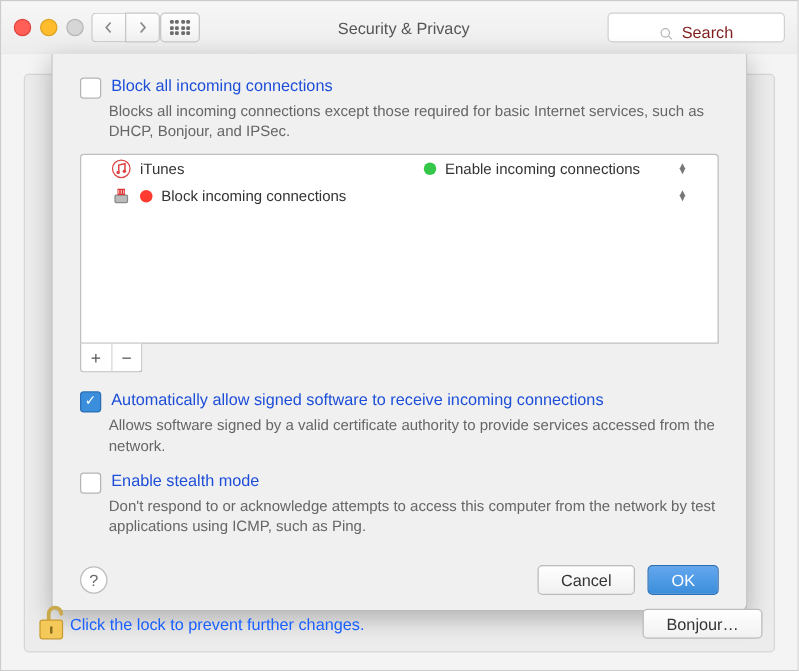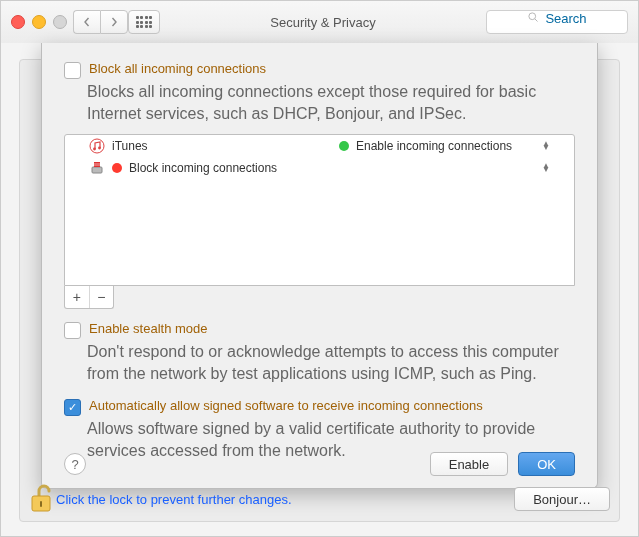--- a/index.html
+++ b/index.html
@@ -12,34 +12,34 @@
   .light.yellow{background:#ffbd2e;border:0.5px solid #dea123}
   .light.green{background:#d6d6d6;border:0.5px solid #b5b5b5}
   .nav-group{display:flex}
   .nav-btn{width:26px;height:22px;background:linear-gradient(#fefefe,#f1f1f1);border:1px solid #c7c7c7;display:flex;align-items:center;justify-content:center;color:#8a8a8a;font-size:12px}
   .nav-btn.left{border-radius:4px 0 0 4px;border-right:none}
   .nav-btn.right{border-radius:0 4px 4px 0}
   .grid-btn{width:30px;height:22px;background:linear-gradient(#fefefe,#f1f1f1);border:1px solid #c7c7c7;border-radius:4px;display:flex;align-items:center;justify-content:center}
   .grid-dots{display:grid;grid-template-columns:repeat(4,3px);grid-template-rows:repeat(3,3px);gap:1.5px}
   .grid-dots span{width:3px;height:3px;background:#6b6b6b;border-radius:1px}
   .title{flex:1;text-align:center;font-size:13px;color:#555}
-  .search{width:140px;height:22px;border:1px solid #d0d0d0;border-radius:4px;background:#fff;display:flex;align-items:flex-start;justify-content:center;gap:6px;color:#0369a1}
+  .search{width:140px;height:22px;border:1px solid #d0d0d0;border-radius:4px;background:#fff;display:flex;align-items:flex-end;justify-content:center;gap:6px;color:#7f1d1d}
   .search svg{width:12px;height:12px}
   
   .body-area{position:absolute;top:42px;left:0;right:0;bottom:0;background:#f4f4f4}
   .back-panel{position:absolute;top:16px;left:18px;right:18px;bottom:14px;background:#ececec;border:1px solid #d6d6d6;border-radius:4px}
   
   .sheet{position:absolute;top:0;left:40px;right:40px;height:446px;background:#f0f0f0;border:1px solid #bcbcbc;border-top:none;border-radius:0 0 6px 6px;box-shadow:0 6px 20px rgba(0,0,0,0.25);padding:18px 22px 14px 22px;box-sizing:border-box}
   .opt{margin-bottom:10px}
   .opt-row{display:flex;align-items:flex-start;gap:8px}
   .chk{width:15px;height:15px;border:1px solid #b5b5b5;border-radius:3px;background:#fff;flex-shrink:0;margin-top:1px;display:inline-flex;align-items:center;justify-content:center;cursor:default}
   .chk.checked{background:#3b8edb;border-color:#2a6fb5}
   .chk.checked::after{content:"✓";color:#fff;font-size:11px;line-height:1}
-  .opt-label{font-size:13px;color:#a16207}
-  .opt-desc{font-size:16px;color:#666;margin-left:23px;margin-top:2px;line-height:1.35}
+  .opt-label{font-size:13px;color:#1d4ed8}
+  .opt-desc{font-size:12px;color:#666;margin-left:23px;margin-top:2px;line-height:1.35}
   
   .app-list{border:1px solid #bfbfbf;background:#fff;border-radius:3px 3px 0 0;height:150px;margin-top:6px;overflow:auto}
   .app-row{display:flex;align-items:center;height:22px;padding:0 24px;gap:7px;font-size:12px}
   .app-row + .app-row{border-top:0}
   .app-icon{width:16px;height:16px;flex-shrink:0}
   .status-dot{width:10px;height:10px;border-radius:50%;flex-shrink:0}
   .status-dot.allow{background:#34c749}
   .status-dot.block{background:#ff3b30}
   .status-text{flex:1}
   .app-name{width:220px}
@@ -145,40 +145,40 @@
           <span class="status-dot block"></span>
           <span class="status-text">Block incoming connections</span>
           <span class="up-down">▲<br>▼</span>
         </div>
       </div>
       <div class="list-btn-bar">
         <div class="list-btn">+</div>
         <div class="list-btn">−</div>
       </div>
 
+      <div class="opt" style="margin-top:14px">
+        <div class="opt-row">
+          <span class="chk checked"></span>
+          <span class="opt-label">Automatically allow signed software to receive incoming connections</span>
+        </div>
+        <div class="opt-desc">Allows software signed by a valid certificate authority to provide services accessed from the network.</div>
+      </div>
+
       <div class="opt" style="margin-top:12px">
         <div class="opt-row">
           <span class="chk"></span>
           <span class="opt-label">Enable stealth mode</span>
         </div>
         <div class="opt-desc">Don't respond to or acknowledge attempts to access this computer from the network by test applications using ICMP, such as Ping.</div>
       </div>
 
-      <div class="opt" style="margin-top:14px">
-        <div class="opt-row">
-          <span class="chk checked"></span>
-          <span class="opt-label">Automatically allow signed software to receive incoming connections</span>
-        </div>
-        <div class="opt-desc">Allows software signed by a valid certificate authority to provide services accessed from the network.</div>
-      </div>
-
       <div class="sheet-footer">
         <div class="help">?</div>
         <div class="spacer"></div>
-        <div class="btn">Enable</div>
+        <div class="btn">Cancel</div>
         <div class="btn primary">OK</div>
       </div>
     </div>
 
     <div class="lock-row">
       <svg class="lock-icon" viewBox="0 0 26 30">
         <path d="M16 12 V7 a5 5 0 0 1 10 0" fill="none" stroke="#caa94a" stroke-width="3" stroke-linecap="round" transform="translate(-6,0)"></path>
         <rect x="3" y="12" width="18" height="15" rx="2" fill="#f4c959" stroke="#c99a2e"></rect>
         <rect x="11" y="17" width="2" height="6" rx="1" fill="#8a6d1f"></rect>
       </svg>

